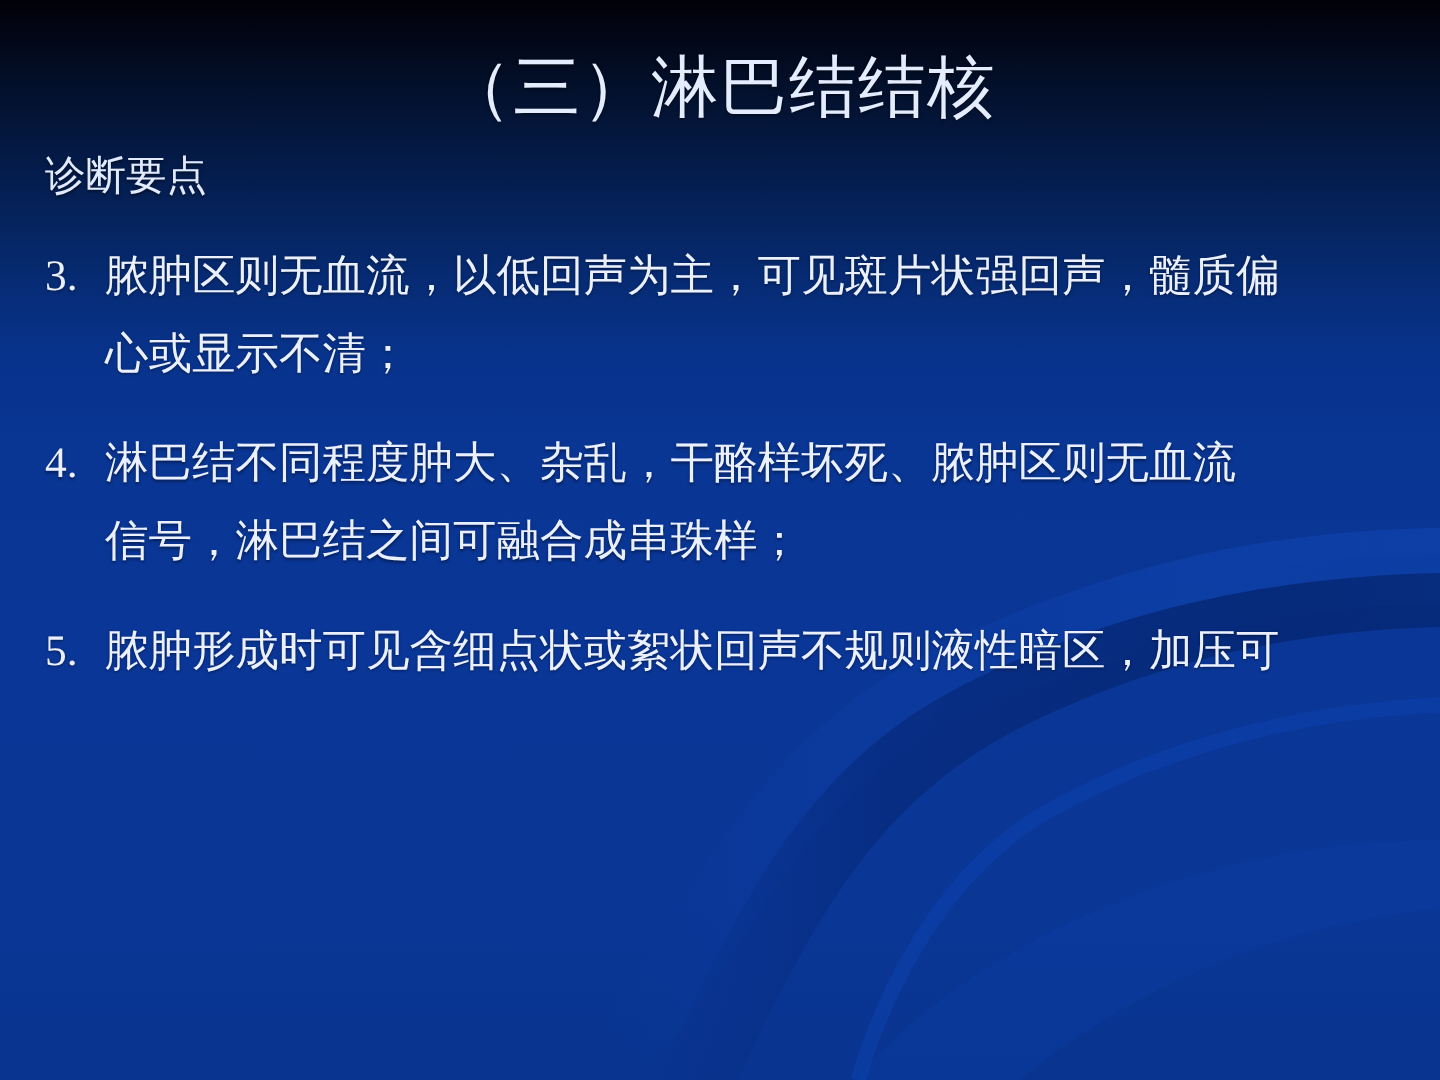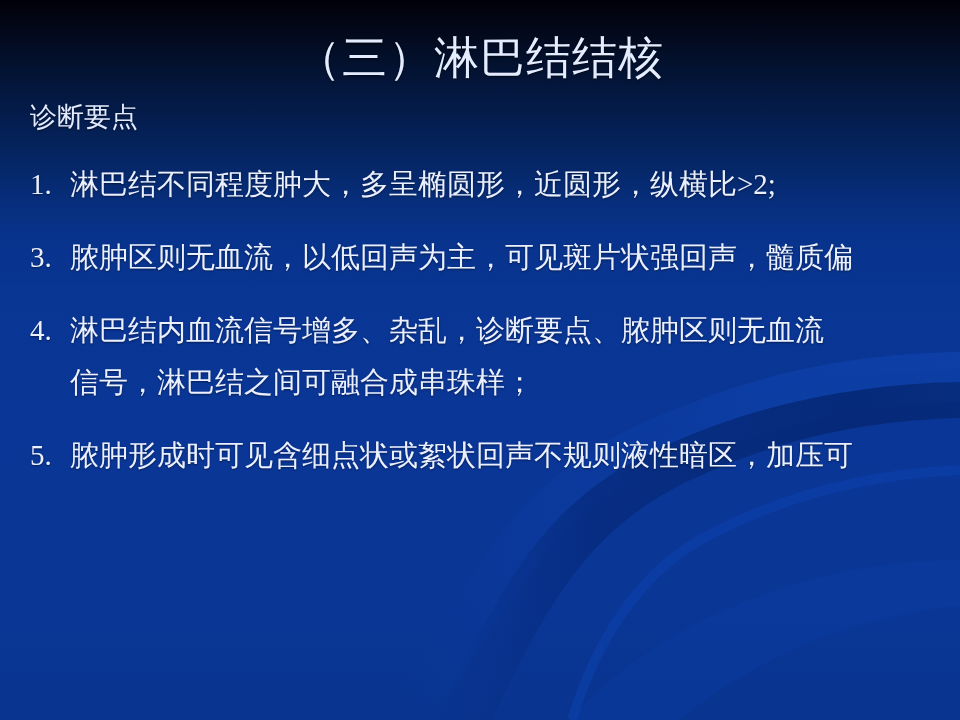--- a/index.html
+++ b/index.html
@@ -144,36 +144,34 @@
 
     <path d="M 960,470 C 870,474 780,496 700,540 C 640,574 596,640 572,720" fill="none" stroke="#0e45b4" stroke-opacity="0.45" stroke-width="10"></path>
   </svg>
 
   <div id="title">（三）淋巴结结核</div>
 
   <div id="subtitle">诊断要点</div>
 
   <div id="points">
 
-    <div class="point">
-      <span class="ln">
-        <span class="num">1.</span><span>淋巴结不同程度肿大，多呈椭圆形，近圆形，纵横比&gt;2;</span>
-      </span>
-    </div>
 
 
     <div class="point">
       <span class="ln">
         <span class="num">3.</span><span>脓肿区则无血流，以低回声为主，可见斑片状强回声，髓质偏</span>
       </span>
+      <span class="ln">
+        <span class="cont">心或显示不清；</span>
+      </span>
     </div>
 
     <div class="point">
       <span class="ln">
-        <span class="num">4.</span><span>淋巴结内血流信号增多、杂乱，诊断要点、脓肿区则无血流</span>
+        <span class="num">4.</span><span>淋巴结不同程度肿大、杂乱，干酪样坏死、脓肿区则无血流</span>
       </span>
       <span class="ln">
         <span class="cont">信号，淋巴结之间可融合成串珠样；</span>
       </span>
     </div>
 
     <div class="point">
       <span class="ln">
         <span class="num">5.</span><span>脓肿形成时可见含细点状或絮状回声不规则液性暗区，加压可</span>
       </span>

